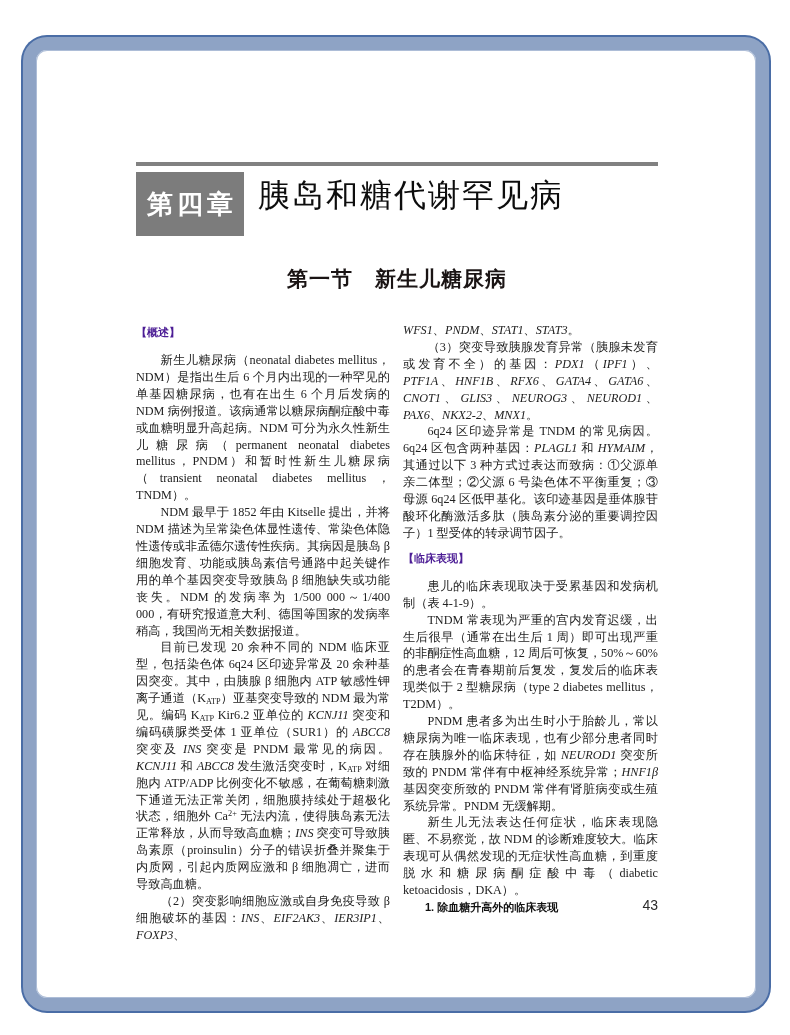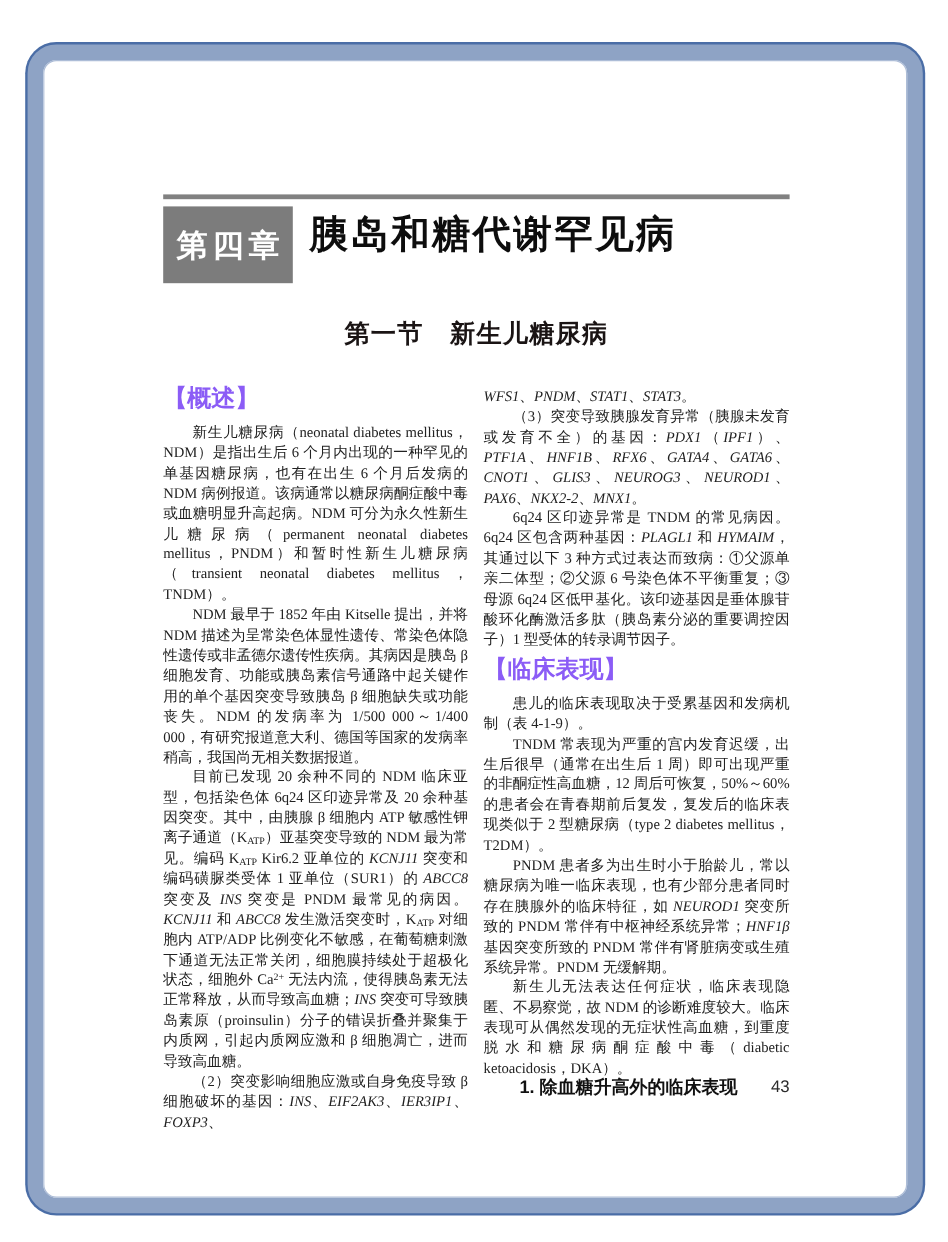--- a/index.html
+++ b/index.html
@@ -62,21 +62,21 @@
     align-items: center;
     justify-content: center;
     text-indent: 4px;
   }
   .chapter-title {
     position: absolute;
     left: 122px;
     top: 14px;
     height: 48px;
     line-height: 46px;
-    font-weight: bold;
+    font-weight: normal;
     font-size: 32px;
     letter-spacing: 2px;
     color: #0d0d0d;
     white-space: nowrap;
   }
   .section-title {
     margin-top: 46px;
     text-align: center;
     font-family: Liberation Mono, monospace;
     font-weight: bold;
@@ -97,31 +97,31 @@
   .col-left  { width: 254px; margin-right: 13px; }
   .col-right { width: 255px; }
   .col p {
     margin: 0;
     text-indent: 2em;
   }
   .col p.noindent { text-indent: 0; }
   .sec-head {
     font-family: "Liberation Sans", "DejaVu Sans", sans-serif;
     font-weight: bold;
-    font-size: 20px;
+    font-size: 11px;
     line-height: 21px;
-    color: #8b5cf6;
+    color: #4c1d95;
     margin: 6px 0 9px 0;
     text-align: left;
   }
   .col .sec-head:first-child { margin-top: 0; }
   .sub-head {
     font-family: "Liberation Sans", "DejaVu Sans", sans-serif;
     font-weight: bold;
-    font-size: 15px;
+    font-size: 11px;
     line-height: 16.9px;
     color: #111111;
     text-indent: 2em;
     text-align: left;
   }
   i { font-style: italic; }
   sub, sup {
     font-size: 0.68em;
     line-height: 0;
   }

